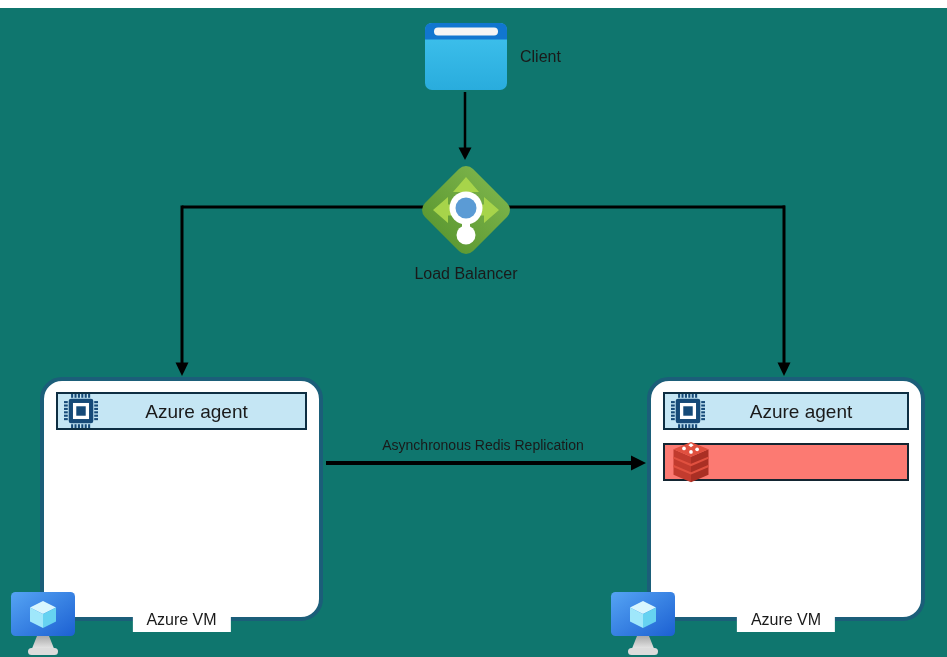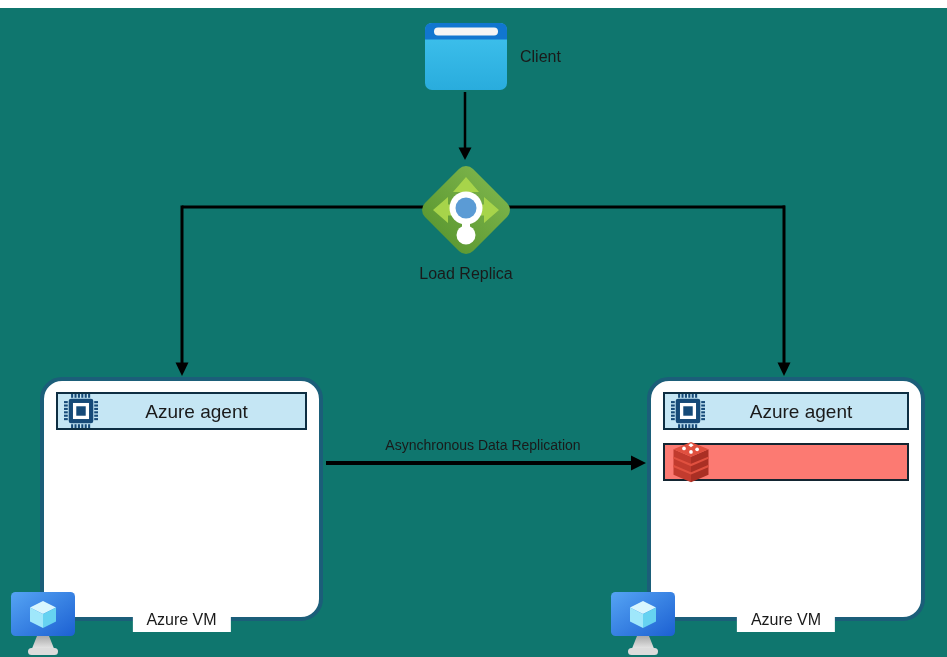--- a/index.html
+++ b/index.html
@@ -135,23 +135,23 @@
     <g fill="var(--lb_arrow,#a7d44a)">
       <path d="M52 19 L39 34 H46.5 V44 H57.5 V34 H65 Z"></path>
       <path d="M19 52 L34 39 V46.5 H44 V57.5 H34 V65 Z"></path>
       <path d="M85 52 L70 39 V46.5 H60 V57.5 H70 V65 Z"></path>
     </g>
     <rect x="48" y="54" width="8" height="20" fill="#ffffff"></rect>
     <circle cx="52" cy="77" r="9.5" fill="#ffffff"></circle>
     <circle cx="52" cy="50" r="16.5" fill="#ffffff"></circle>
     <circle cx="52" cy="50" r="10.5" fill="var(--lb_dot,#5b9bd5)"></circle>
   </svg>
-  <div class="diagram-label lb-label">Load Replica</div>
-
-  <div class="diagram-label replication-label">Asynchronous Data Replication</div>
+  <div class="diagram-label lb-label">Load Balancer</div>
+
+  <div class="diagram-label replication-label">Asynchronous Redis Replication</div>
 
   <div class="vm-box vm-box-left">
     <div class="bar agent-bar">
       <svg class="bar-icon" width="34" height="34" viewBox="0 0 36 36">
         <g fill="var(--agent_icon,#164a78)">
           <rect x="7.5" y="0" width="2.2" height="4"></rect>
             <rect x="11.1" y="0" width="2.2" height="4"></rect>
             <rect x="14.7" y="0" width="2.2" height="4"></rect>
             <rect x="18.3" y="0" width="2.2" height="4"></rect>
             <rect x="21.9" y="0" width="2.2" height="4"></rect>

